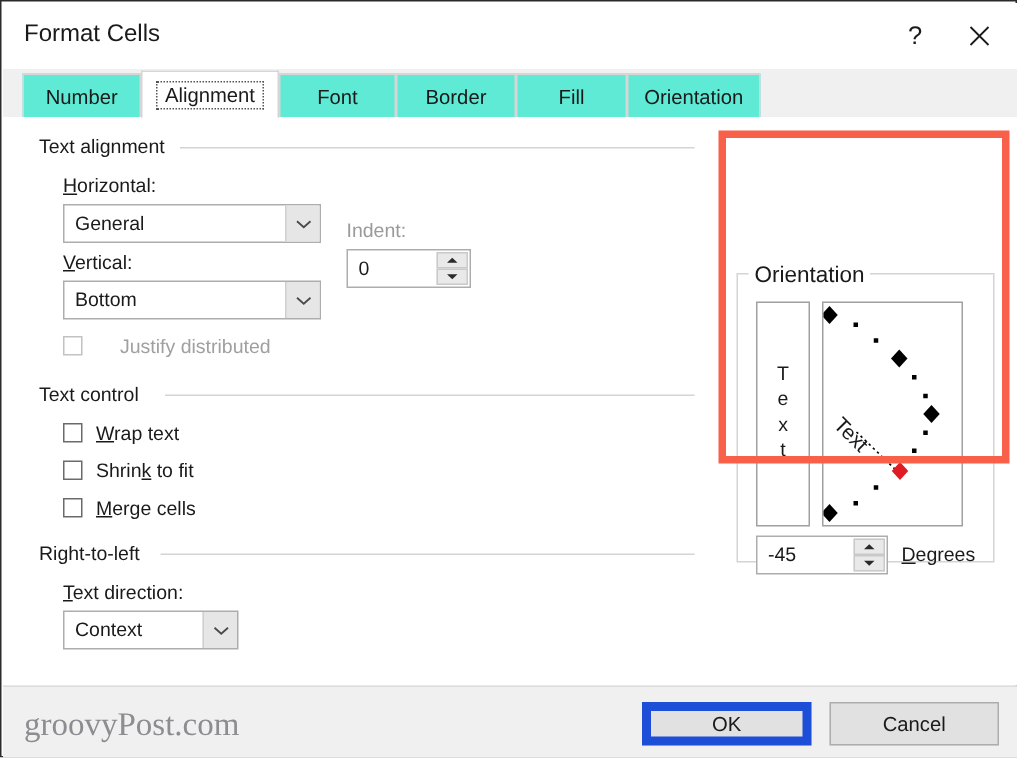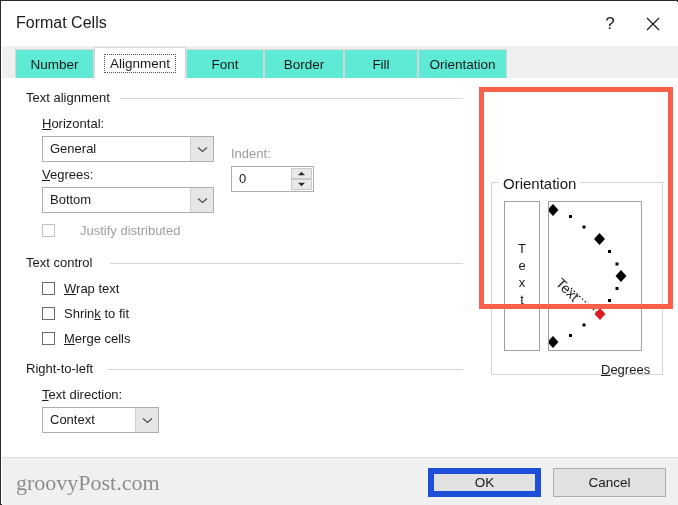--- a/index.html
+++ b/index.html
@@ -241,21 +241,21 @@
     <div class="lbl" style="left:40px;top:38px;"><span class="u">H</span><span>orizontal:</span></div>
     <div class="combo" style="left:40px;top:58px;width:172px;">
       <span class="cval">General</span>
       <span class="carrow">
         <svg width="11" height="7" viewBox="0 0 11 7">
             <path d="M1 1.5 L5.5 5.5 L10 1.5" stroke="#4a4a4a" stroke-width="1.2" fill="none"></path>
           </svg>
       </span>
     </div>
 
-    <div class="lbl" style="left:40px;top:89px;"><span class="u">V</span><span>egrees:</span></div>
+    <div class="lbl" style="left:40px;top:89px;"><span class="u">V</span><span>ertical:</span></div>
     <div class="combo" style="left:40px;top:109px;width:172px;">
       <span class="cval">Bottom</span>
       <span class="carrow">
         <svg width="11" height="7" viewBox="0 0 11 7">
             <path d="M1 1.5 L5.5 5.5 L10 1.5" stroke="#4a4a4a" stroke-width="1.2" fill="none"></path>
           </svg>
       </span>
     </div>
 
     <div class="cbrow" style="left:40px;top:145px;gap:16px;">
@@ -354,20 +354,35 @@
 
           <path d="M22 86 L49 112" stroke="#000000" stroke-width="1.1" fill="none" stroke-dasharray="1.6 2.2"></path>
 
           <path d="M51 106 L56.5 112 L51 118 L45.5 112 Z" fill="#e01b24"></path>
         </svg>
         <svg width="92" height="148" viewBox="0 0 92 148" style="position:absolute;left:0;top:0;">
           <text x="6" y="82" font-family="Liberation Sans, sans-serif" font-size="14" fill="#1a1a1a" transform="rotate(45 6 82)">Text</text>
         </svg>
       </div>
 
+      <div class="spin deg-spin">
+        <span class="sval">-45</span>
+        <span class="sbtns">
+          <span class="sbtn">
+            <svg width="9" height="5" viewBox="0 0 9 5">
+                <path d="M4.5 0.8 L8 4.2 L1 4.2 Z" fill="#2a2a2a"></path>
+              </svg>
+          </span>
+          <span class="sbtn">
+            <svg width="9" height="5" viewBox="0 0 9 5">
+                <path d="M4.5 4.2 L1 0.8 L8 0.8 Z" fill="#2a2a2a"></path>
+              </svg>
+          </span>
+        </span>
+      </div>
       <div class="deg-label"><span class="u">D</span><span>egrees</span></div>
     </div>
 
   </div>
 
   <div class="redbox"></div>
 
   <div class="footer">
     <div class="watermark">groovyPost.com</div>
     <div class="btn default" style="left:426px;width:113px;">

